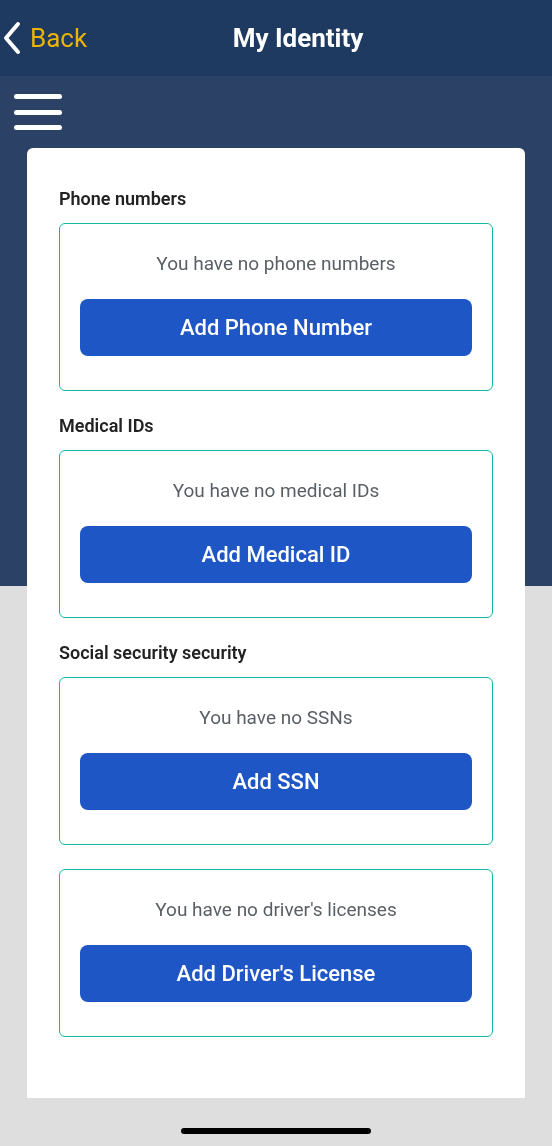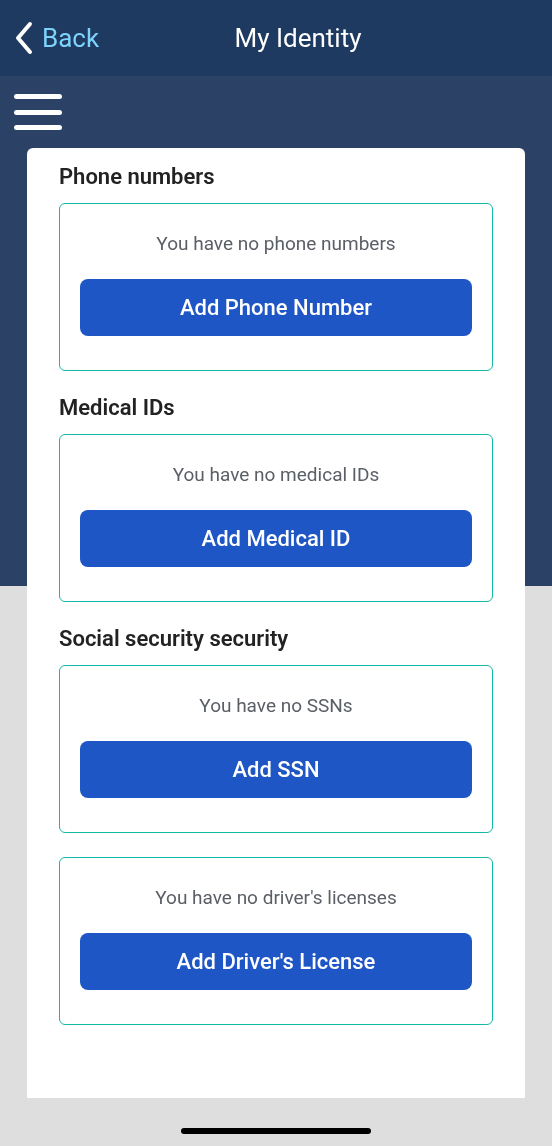--- a/index.html
+++ b/index.html
@@ -18,37 +18,36 @@
       height: 76px;
       background: #1f3a60;
       display: flex;
       align-items: center;
       position: relative;
     }
     .back-group {
       display: flex;
       align-items: center;
       gap: 6px;
-      padding-left: 12px;
-      color: #7dd3fc;
+      color: #eab308;
       font-size: 26px;
       cursor: pointer;
     }
     .back-group svg {
       width: 24px;
       height: 36px;
     }
     .nav-title {
       position: absolute;
       left: 0;
       right: 0;
       text-align: center;
       color: #ffffff;
       font-size: 26px;
-      font-weight: 400;
+      font-weight: 700;
       pointer-events: none;
       padding-left: 44px;
     }
     .subheader {
       height: 72px;
       background: #2b4266;
       display: flex;
       align-items: center;
       padding-left: 14px;
     }
@@ -95,24 +94,25 @@
       background: #ffffff;
       border-radius: 6px 6px 0 0;
       padding: 16px 32px 20px 32px;
       z-index: 1;
       overflow: hidden;
     }
     .section {
       margin-bottom: 24px;
     }
     .section-title {
-      font-size: 22px;
+      font-size: 18px;
       font-weight: 600;
       color: #222;
       margin-bottom: 14px;
+      margin-top: 24px;
     }
     .section-box {
       border: 1px solid #14b8a6;
       border-radius: 6px;
       padding: 28px 20px 34px 20px;
       text-align: center;
     }
     .empty-text {
       color: #5a5f66;
       font-size: 19px;

